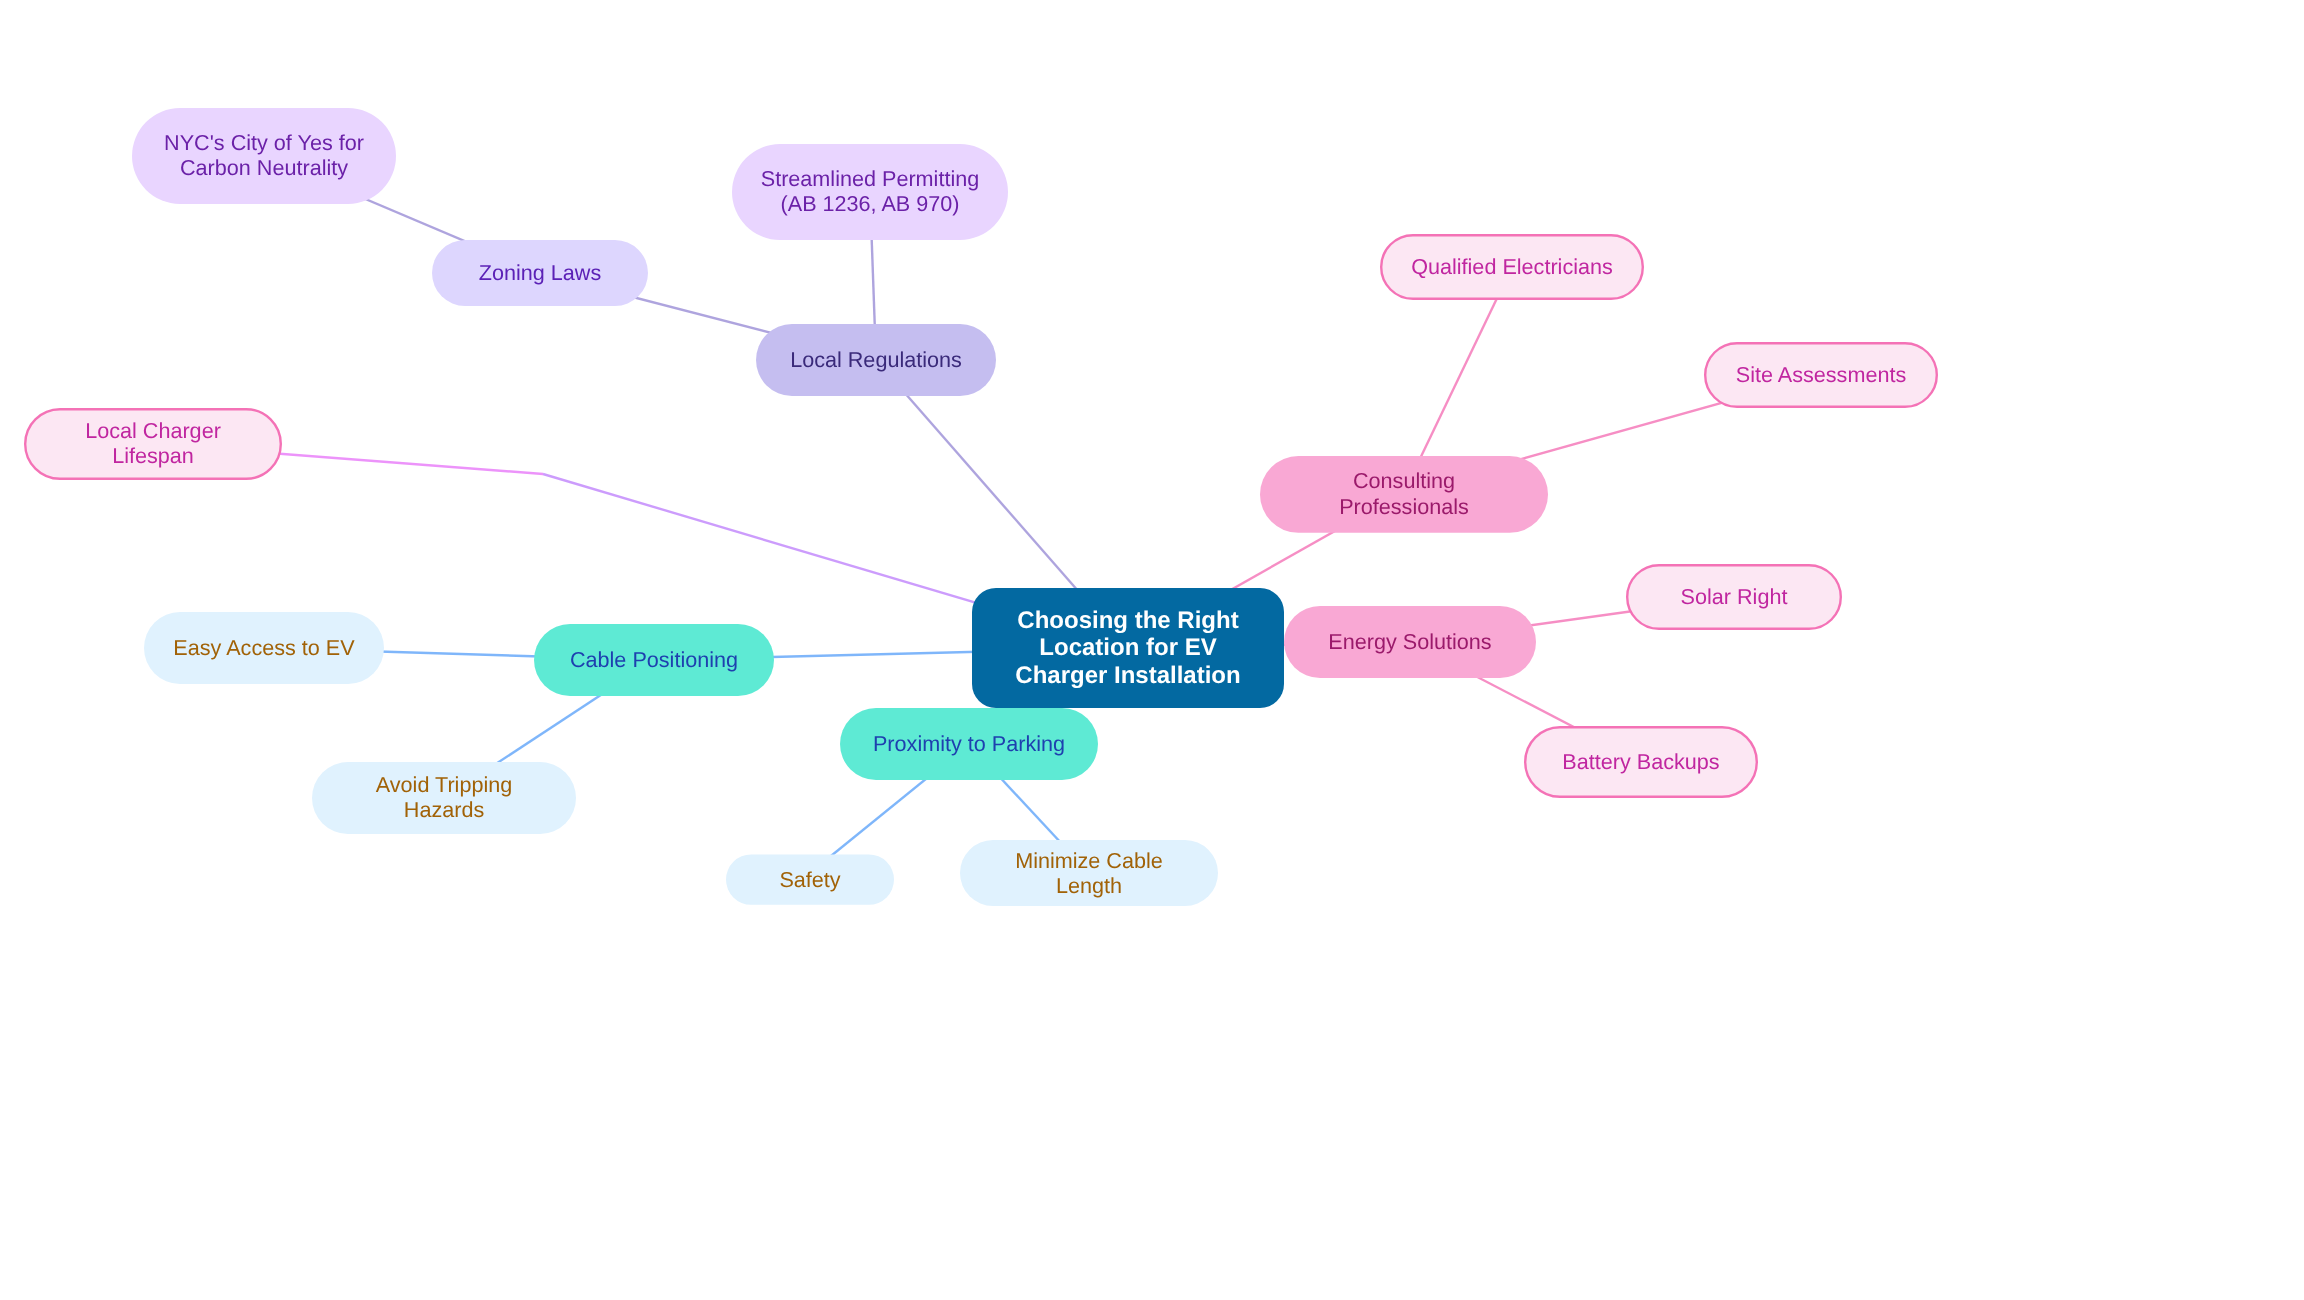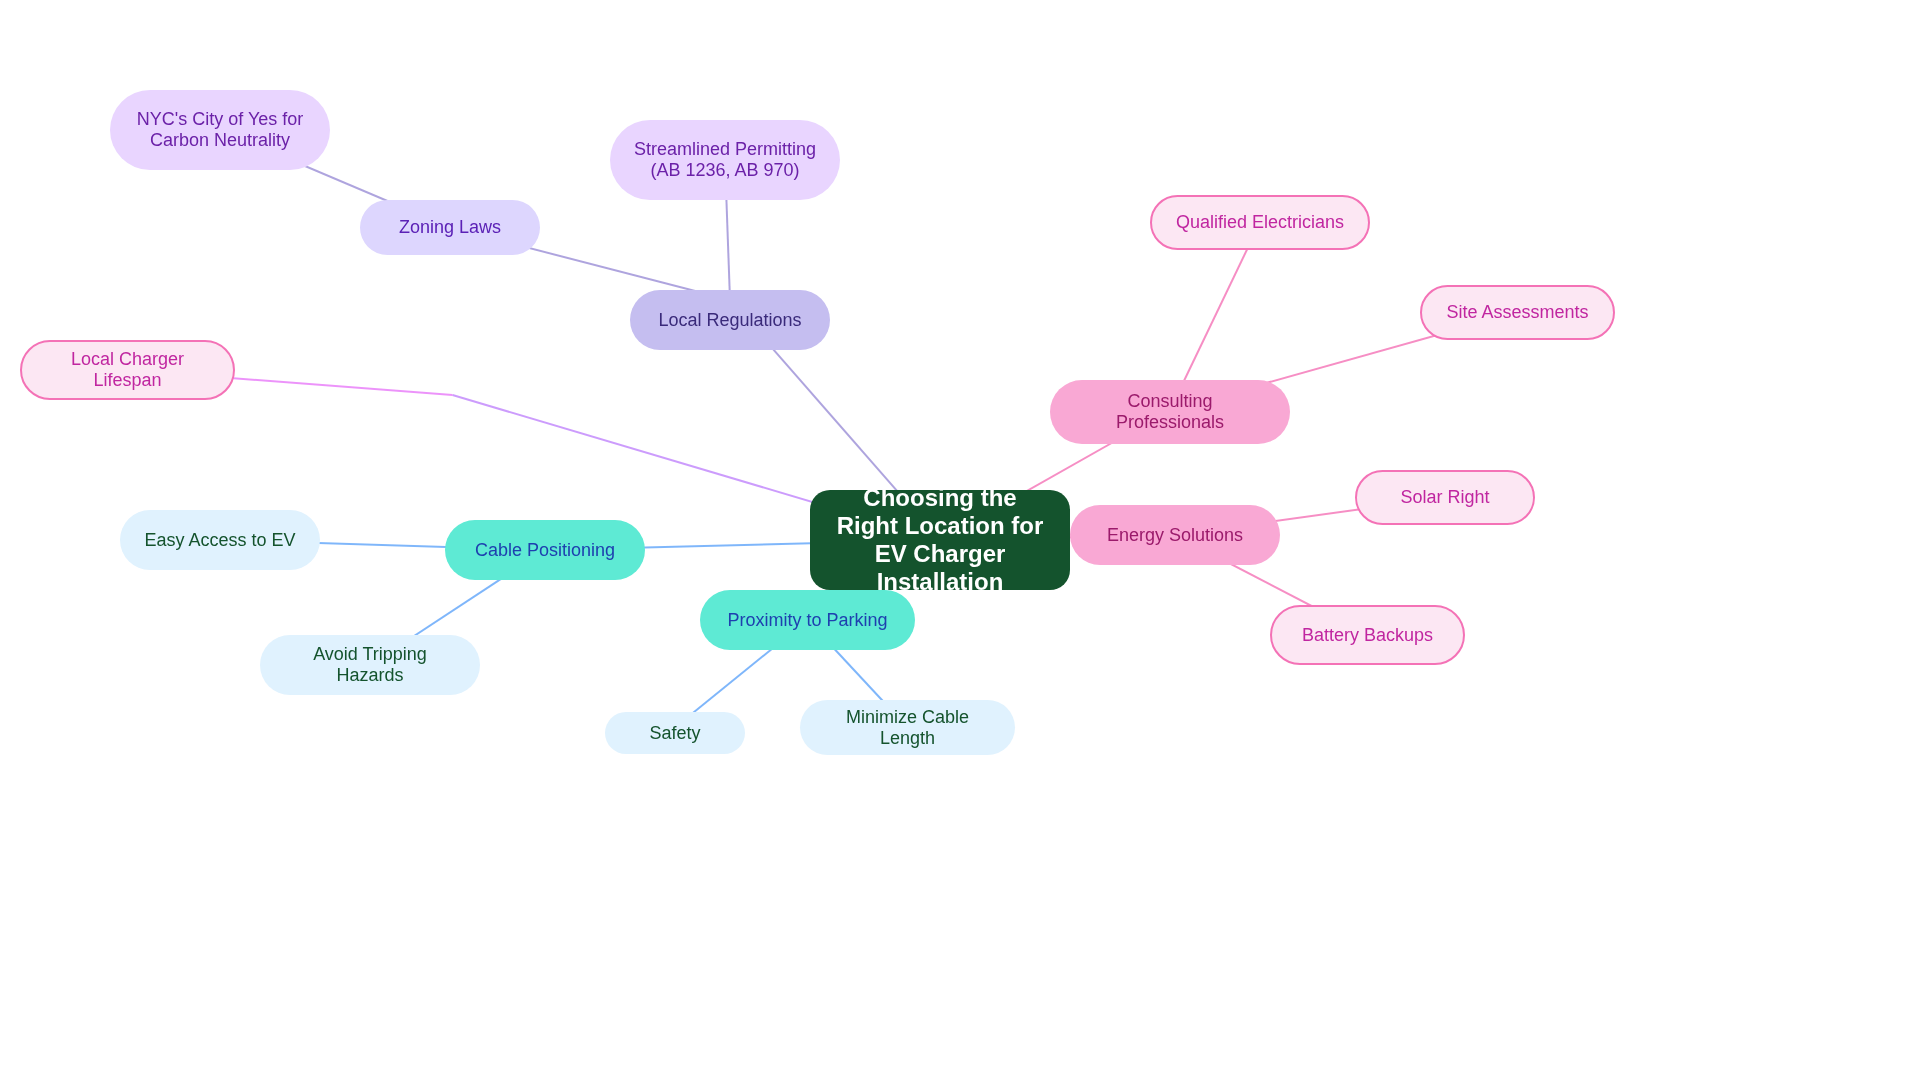--- a/index.html
+++ b/index.html
@@ -29,23 +29,23 @@
       display: flex;
       align-items: center;
       justify-content: center;
       text-align: center;
       padding: 14px 22px;
       font-size: 18px;
       font-weight: 500;
       cursor: pointer;
     }
     .node-center {
-      background: #14532d;
+      background: #0369a1;
       color: #ffffff;
-      font-size: 24px;
+      font-size: 20px;
       font-weight: 600;
       border-radius: 20px;
       width: 260px;
       height: 100px;
     }
     .node-purple {
       background: #c5bef0;
       color: #3a2a7a;
       border: none;
     }
@@ -60,21 +60,21 @@
       border: 2px solid #f472b6;
     }
     .node-blue {
       background: #5eead4;
       color: #1e40af;
       border: none;
       text-align: right;
     }
     .node-blue-light {
       background: #e0f2fe;
-      color: #14532d;
+      color: #a16207;
       border: none;
     }
     .node-purple-light {
       background: #e9d5ff;
       color: #6b21a8;
       border: none;
     }
     .node-mauve {
       background: #ddd6fe;
       color: #5b21b6;
@@ -99,21 +99,21 @@
       <line x1="1175" y1="535" x2="1445" y2="497.5" stroke="#f472b6" stroke-width="2" opacity="0.8"></line>
       <line x1="1175" y1="535" x2="1367.5" y2="635" stroke="#f472b6" stroke-width="2" opacity="0.8"></line>
       <line x1="940" y1="540" x2="545" y2="550" stroke="#60a5fa" stroke-width="2" opacity="0.8"></line>
       <line x1="545" y1="550" x2="220" y2="540" stroke="#60a5fa" stroke-width="2" opacity="0.8"></line>
       <line x1="545" y1="550" x2="370" y2="665" stroke="#60a5fa" stroke-width="2" opacity="0.8"></line>
       <line x1="940" y1="540" x2="807.5" y2="620" stroke="#60a5fa" stroke-width="2" opacity="0.8"></line>
       <line x1="807.5" y1="620" x2="675" y2="727.5" stroke="#60a5fa" stroke-width="2" opacity="0.8"></line>
       <line x1="807.5" y1="620" x2="907.5" y2="727.5" stroke="#60a5fa" stroke-width="2" opacity="0.8"></line>
     </svg>
 <div class="node node-center" style="left: 810px; top: 490px; width: 260px; height: 100px;">Choosing the Right Location for EV Charger Installation</div>
-    <div class="node node-purple" style="left: 630px; top: 270px; width: 200px; height: 60px; margin-top: 20px;">Local Regulations</div>
+    <div class="node node-purple" style="left: 630px; top: 270px; width: 200px; height: 60px;">Local Regulations</div>
     <div class="node node-mauve" style="left: 360px; top: 200px; width: 180px; height: 55px;">Zoning Laws</div>
     <div class="node node-purple-light" style="left: 110px; top: 90px; width: 220px; height: 80px;">NYC's City of Yes for Carbon Neutrality</div>
     <div class="node node-purple-light" style="left: 610px; top: 120px; width: 230px; height: 80px;">Streamlined Permitting (AB 1236, AB 970)</div>
     <div class="node node-pink-light" style="left: 20px; top: 340px; width: 215px; height: 60px;">Local Charger Lifespan</div>
     <div class="node node-pink" style="left: 1050px; top: 380px; width: 240px; height: 64px;">Consulting Professionals</div>
     <div class="node node-pink-light" style="left: 1150px; top: 195px; width: 220px; height: 55px;">Qualified Electricians</div>
     <div class="node node-pink-light" style="left: 1420px; top: 285px; width: 195px; height: 55px;">Site Assessments</div>
     <div class="node node-pink" style="left: 1070px; top: 505px; width: 210px; height: 60px;">Energy Solutions</div>
     <div class="node node-pink-light" style="left: 1355px; top: 470px; width: 180px; height: 55px;">Solar Right</div>
     <div class="node node-pink-light" style="left: 1270px; top: 605px; width: 195px; height: 60px;">Battery Backups</div>

